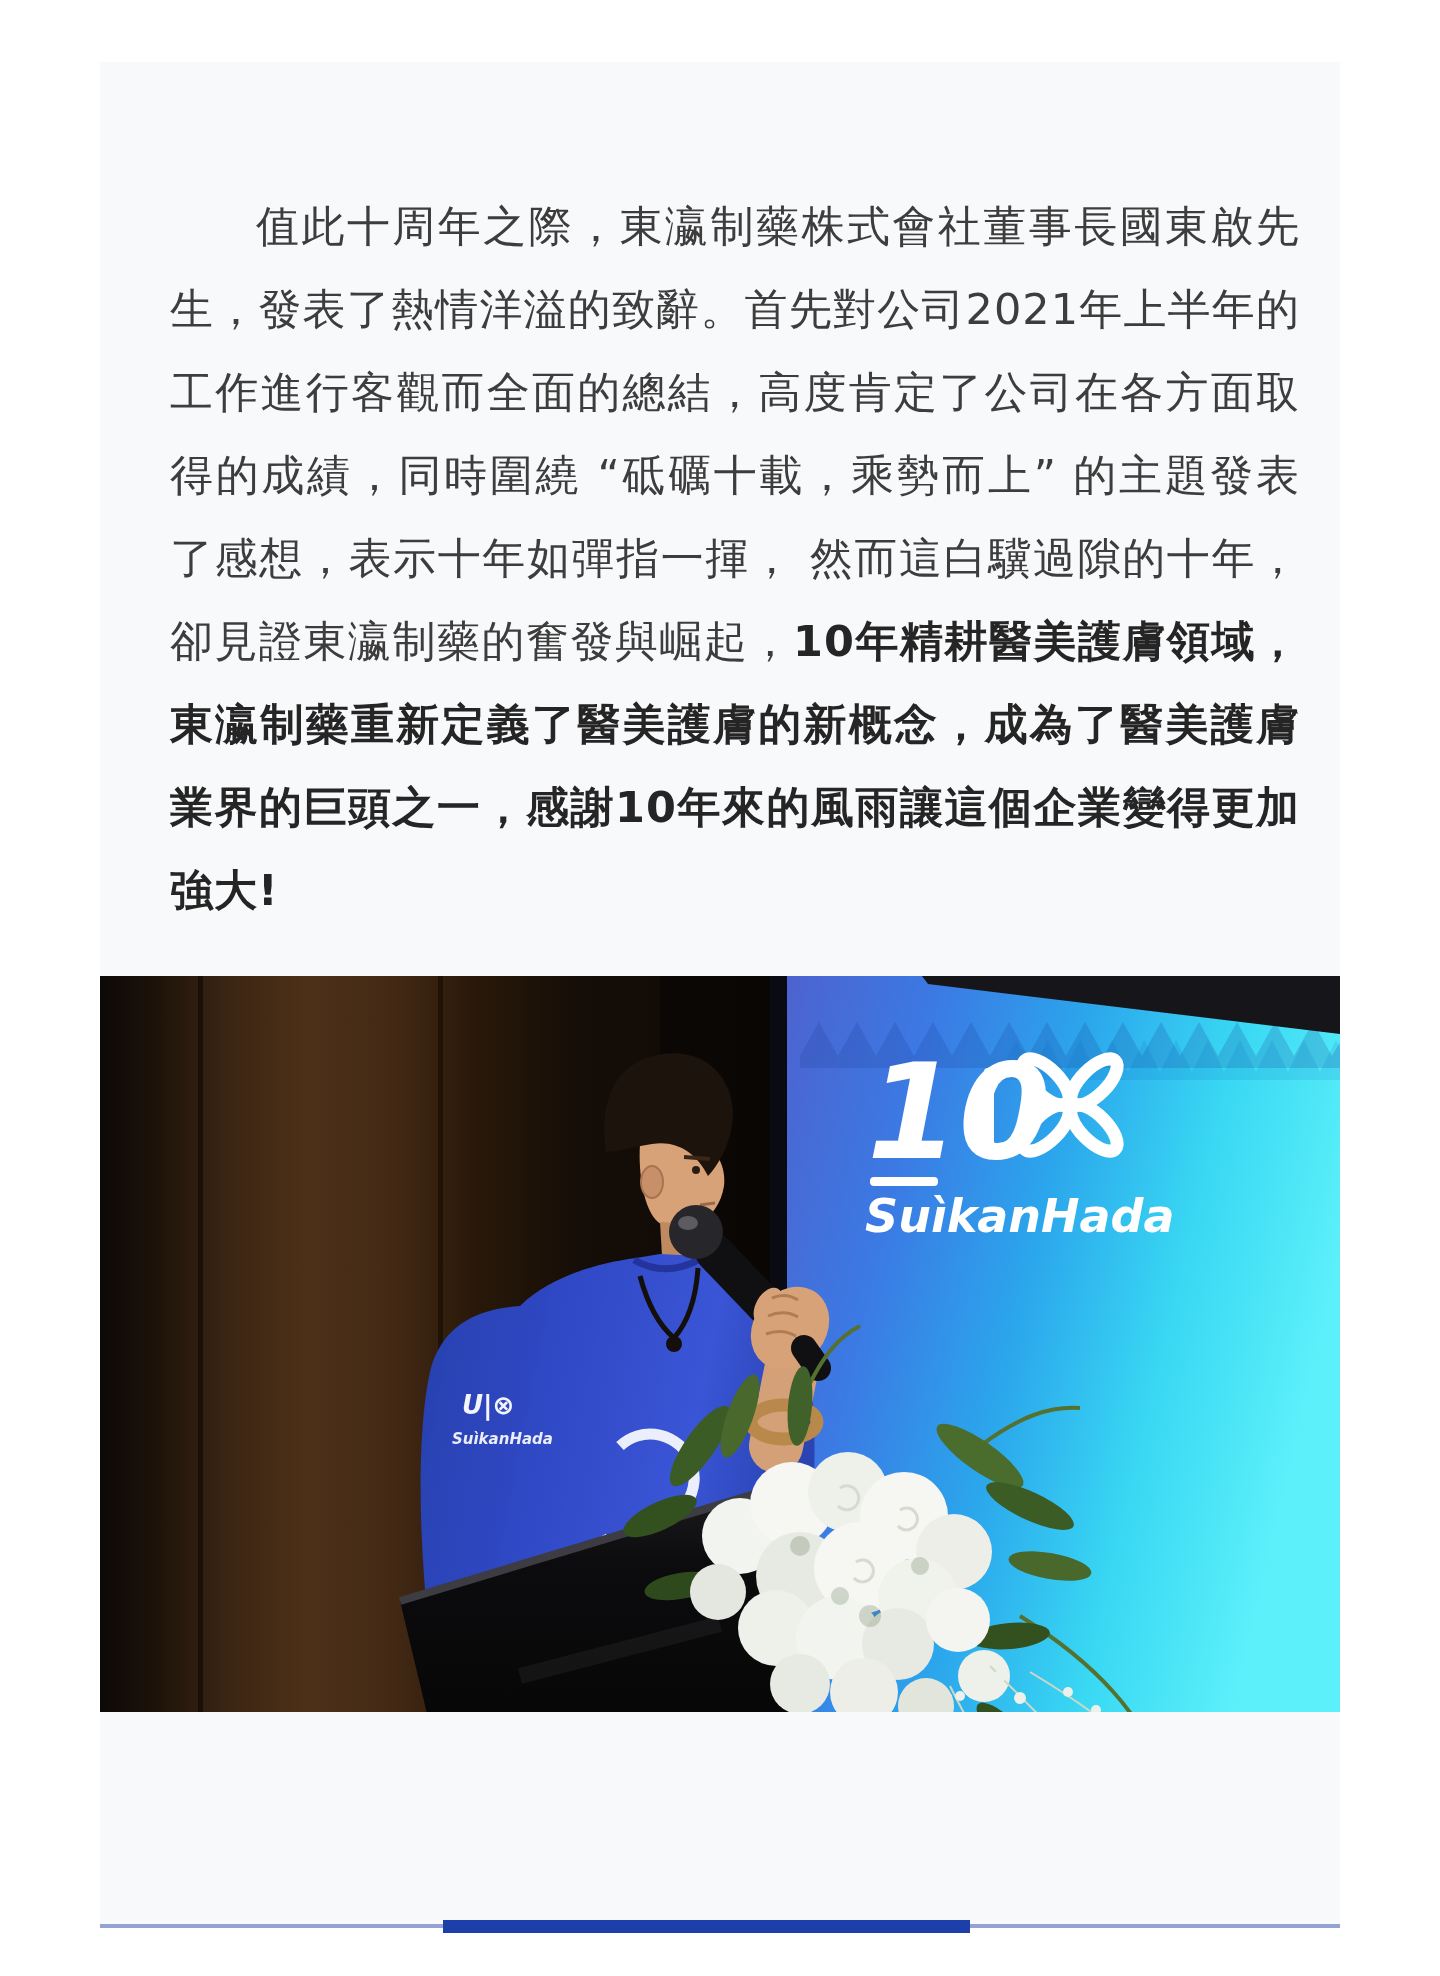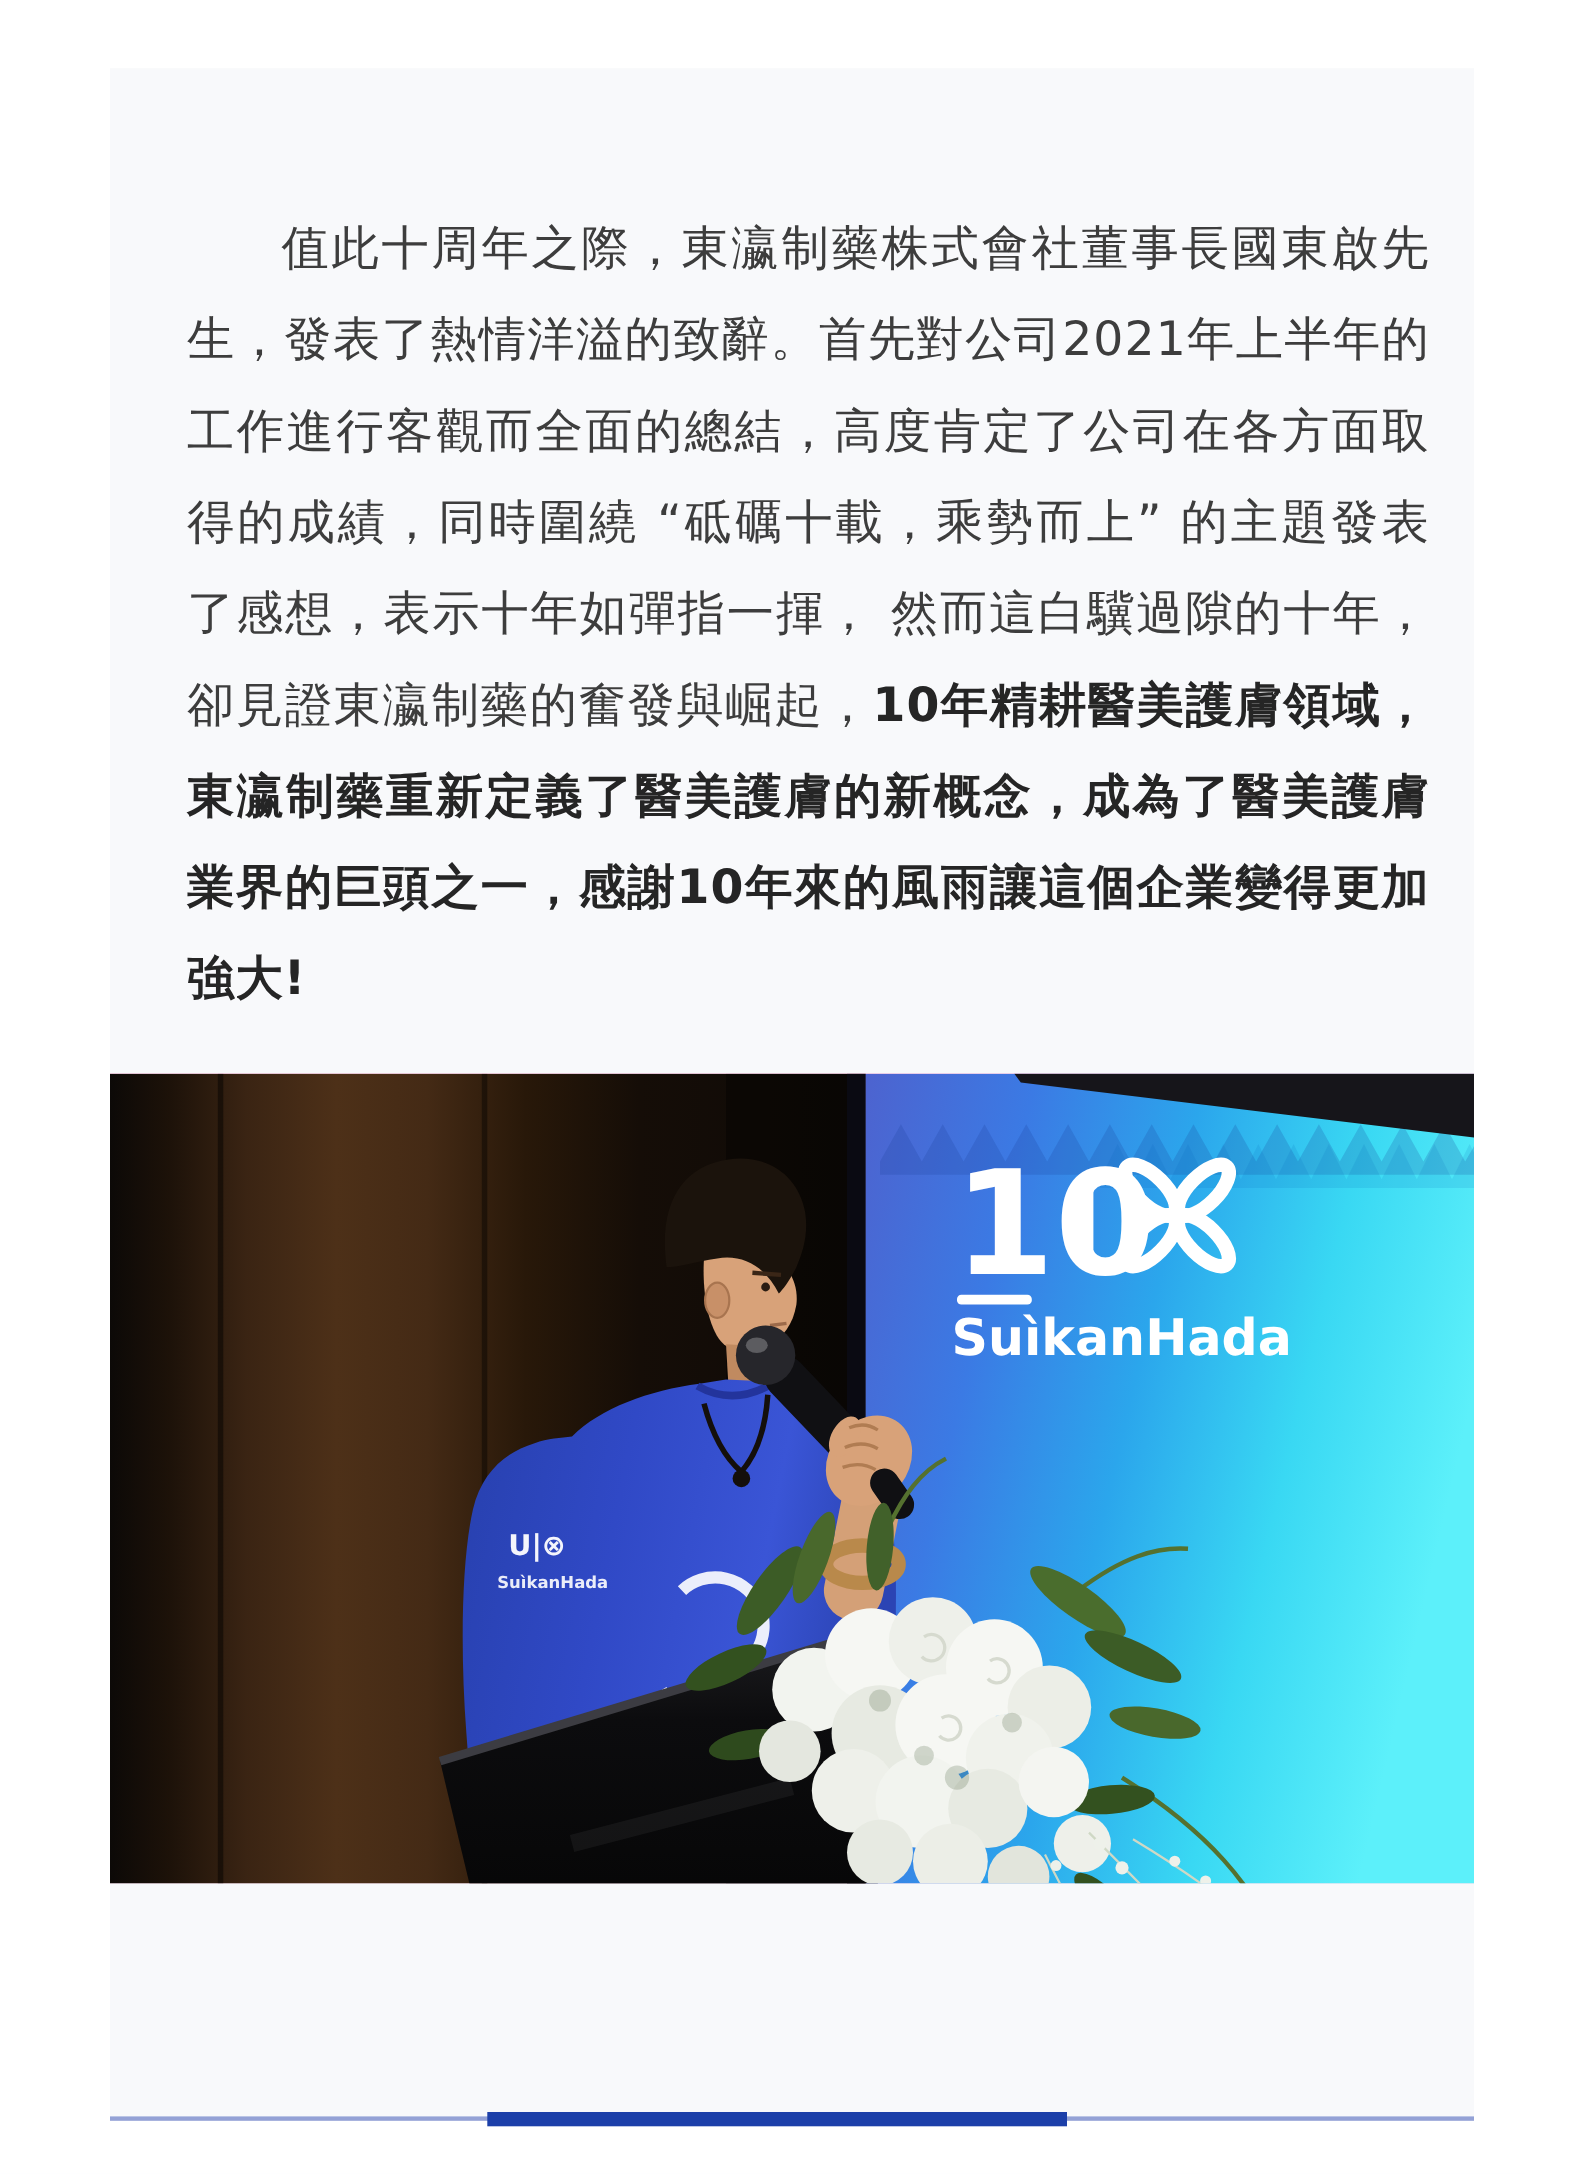--- a/index.html
+++ b/index.html
@@ -3,21 +3,21 @@
 <meta charset="utf-8">
 <style>
   html,body{margin:0;padding:0;background:#ffffff;}
   .page{position:relative;width:1440px;height:1976px;background:#ffffff;overflow:hidden;
         font-family:"Liberation Sans","DejaVu Sans",sans-serif;}
   .card{position:absolute;left:100px;top:62px;width:1240px;height:1866px;background:#f8f9fb;}
   .para{position:absolute;left:70px;right:40px;top:123px;margin:0;
         font-size:43px;line-height:83px;letter-spacing:1px;color:#3d3d3d;
         text-indent:86px;text-align:justify;font-family:"DejaVu Sans","Liberation Sans",sans-serif;}
   .para b{color:#252525;font-weight:bold;}
-  .photo{position:absolute;left:0;top:914px;width:1240px;height:736px;overflow:hidden;background:#f9a8d4;}
+  .photo{position:absolute;left:0;top:914px;width:1240px;height:736px;overflow:hidden;background:#a16207;font-style:italic;}
   .photo svg{display:block;}
   .divider-line{position:absolute;left:0;bottom:0;width:100%;height:4px;background:#94a2d6;}
   .divider-bar{position:absolute;left:343px;bottom:-5px;width:527px;height:13px;background:#1c3fa9;}
   text{font-family:"DejaVu Sans","Liberation Sans",sans-serif;}
 </style>
 </head>
 <body>
 
 <div class="page">
   <div class="card">

